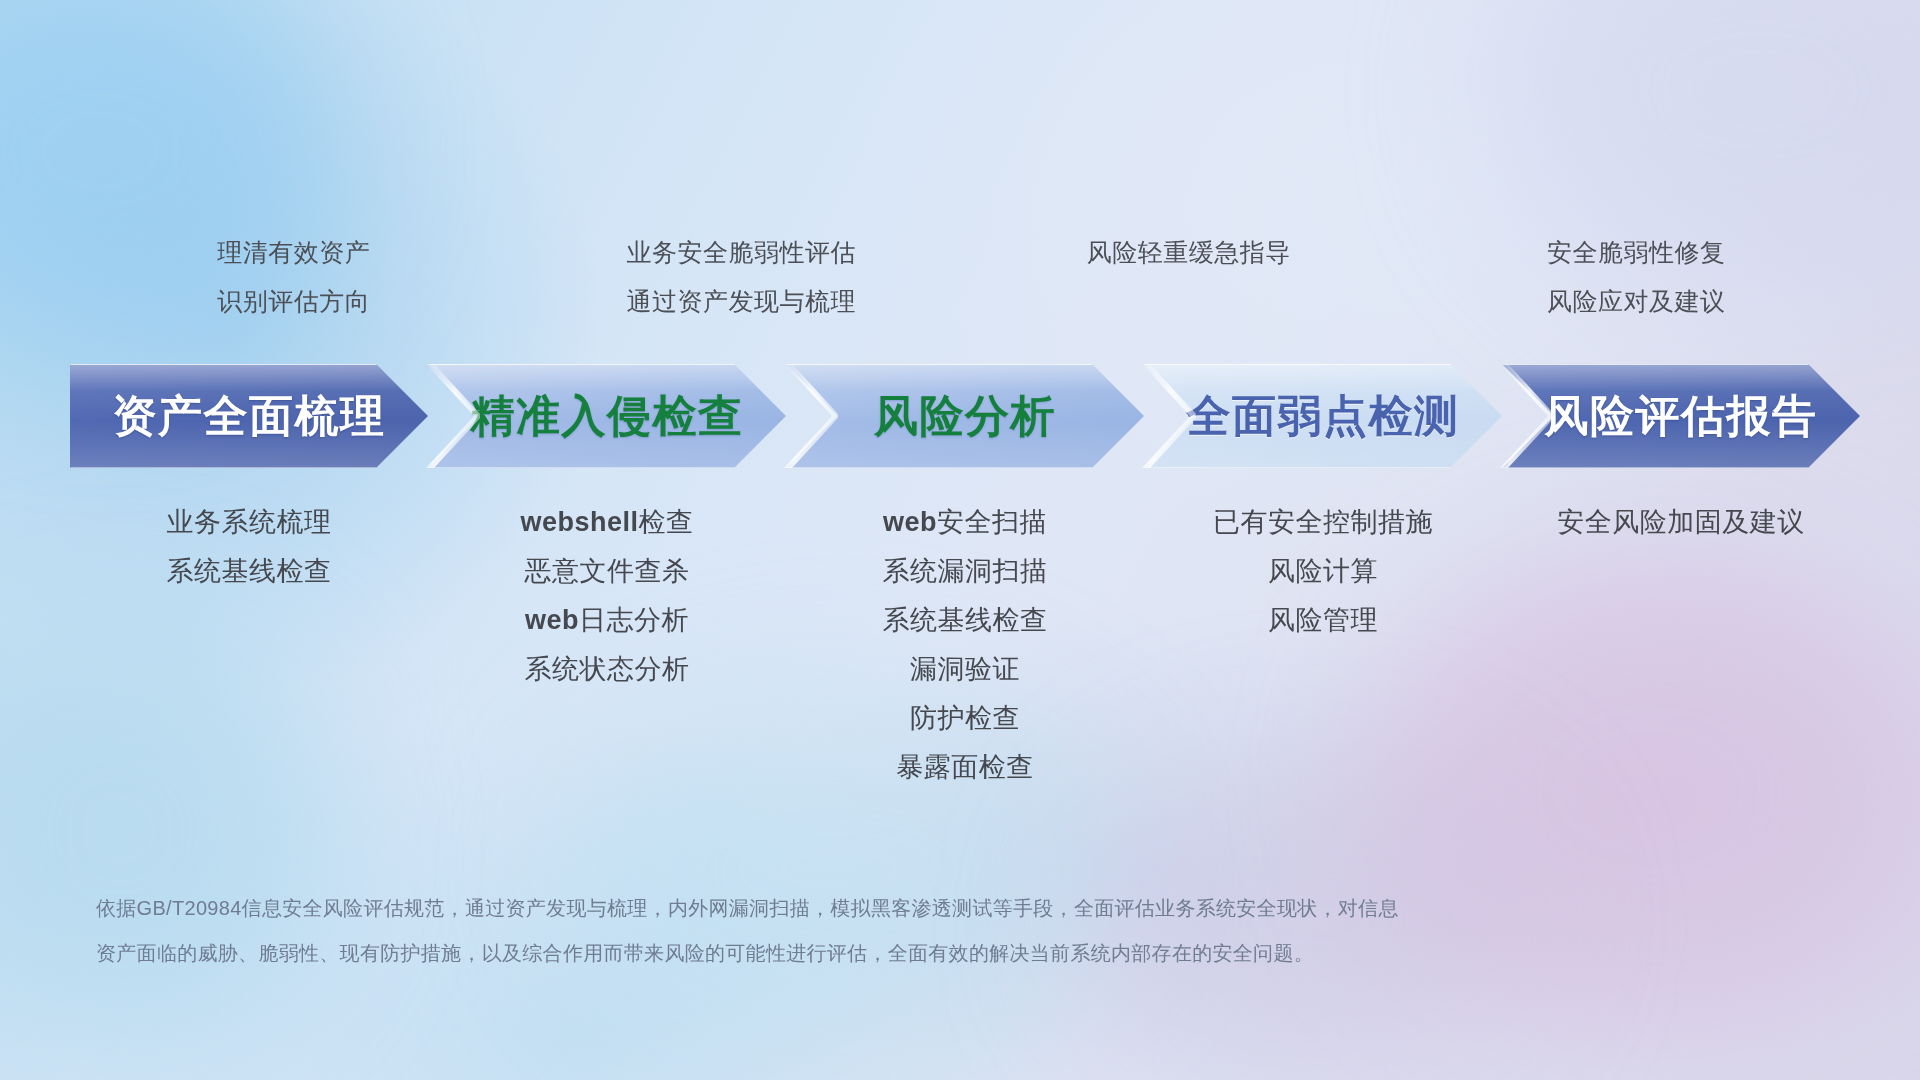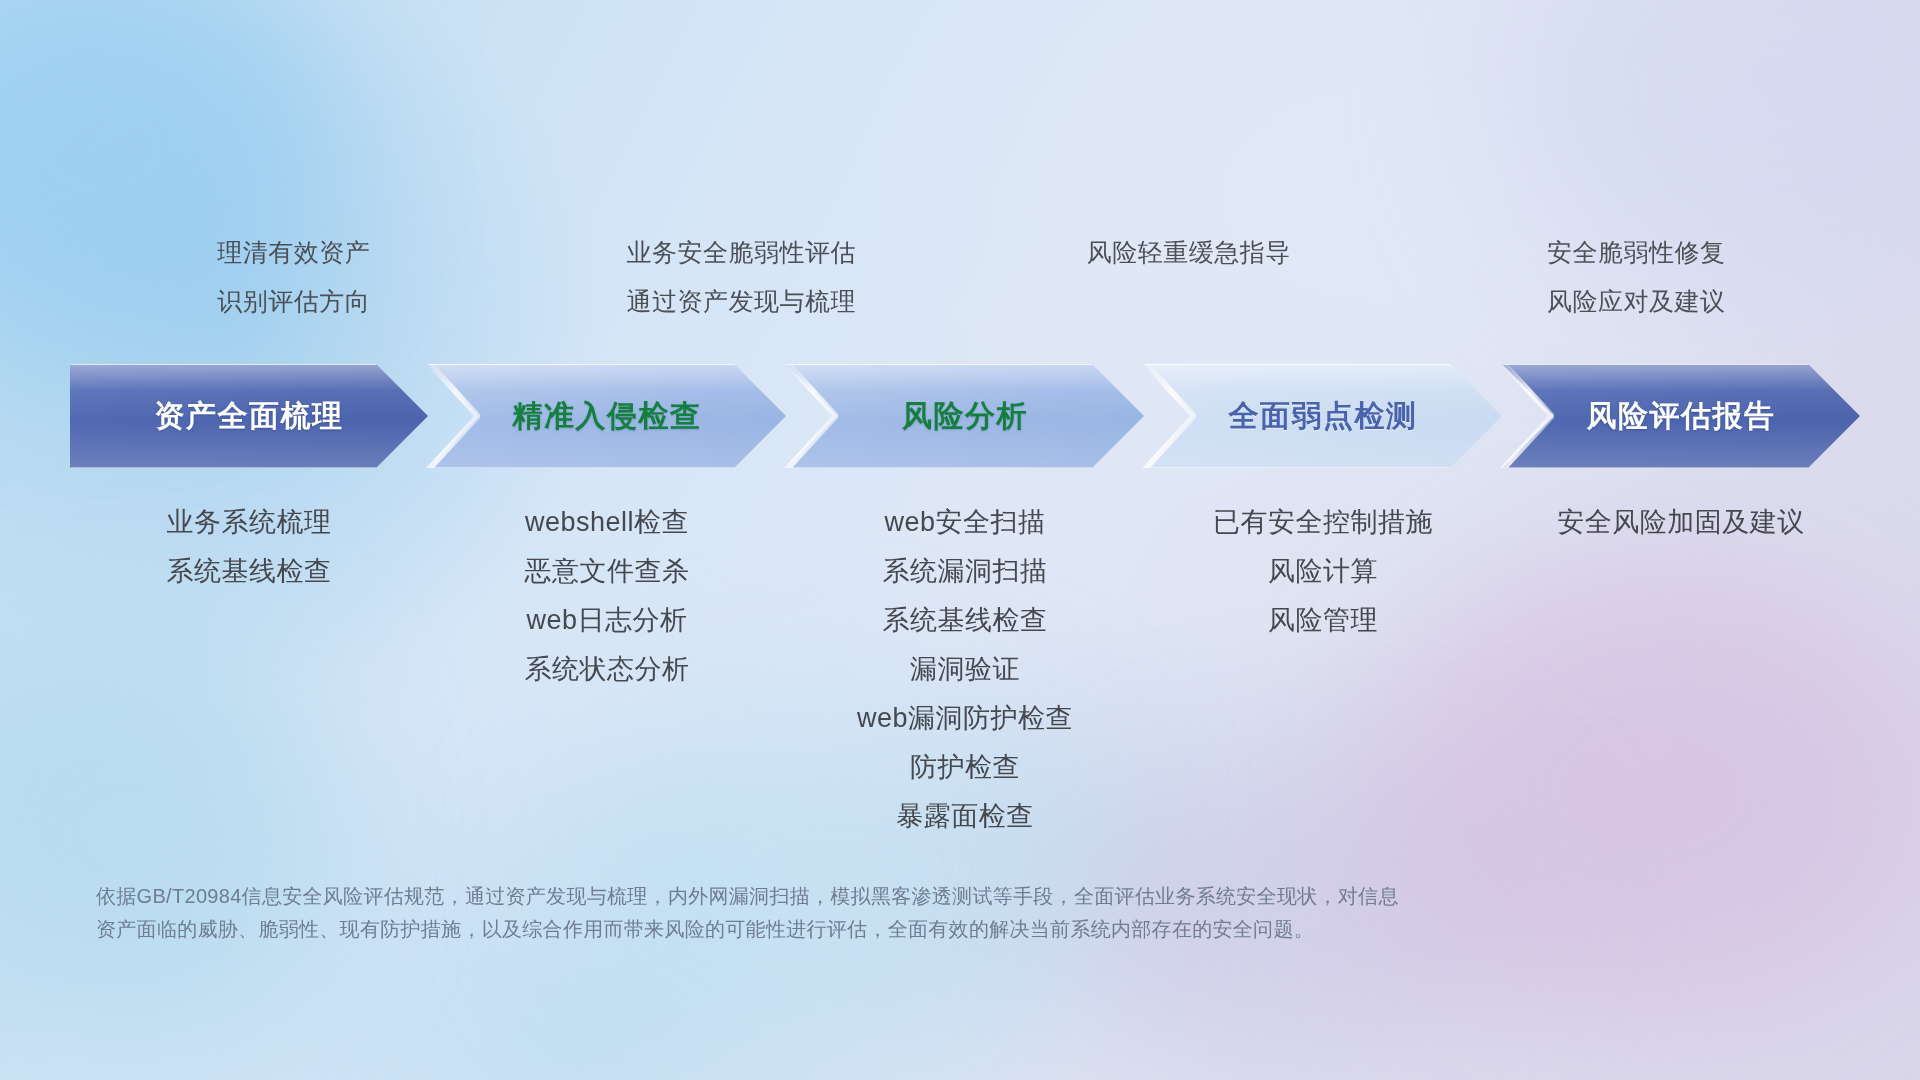--- a/index.html
+++ b/index.html
@@ -53,47 +53,47 @@
   }
   .chev.first .glow {
     clip-path: polygon(0 0, calc(100% - 52px) 0, 100% 50%, calc(100% - 52px) 100%, 0 100%);
   }
   .chev .edge {
     position:absolute; inset:0; pointer-events:none;
     clip-path: polygon(0 0, calc(100% - 52px) 0, 100% 50%, calc(100% - 52px) 100%, 0 100%, 52px 50%);
     box-shadow: inset 0 1px 0 rgba(255,255,255,.75), inset 0 -1px 0 rgba(255,255,255,.45);
   }
   .chev .label {
-    position:relative; z-index:3; font-size:30px; font-weight:bold;
+    position:relative; z-index:3; font-size:44px; font-weight:bold;
     letter-spacing:1.5px; white-space:nowrap;
   }
   
   .v-dark  .body { background:linear-gradient(168deg,#5a72ba 0%, #4e66b0 45%, #4a61aa 100%); }
   .v-dark  .label{ color:#ffffff; text-shadow:0 1px 2px rgba(30,50,110,.35); }
   .v-mid   .body { background:linear-gradient(170deg,#b4c9ec 0%, #9fb9e6 48%, #94b0e2 100%); }
   .v-mid   .label{ color:#15803d; text-shadow:0 1px 2px rgba(60,90,160,.30); }
   .v-light .body { background:linear-gradient(170deg,#d7e4f6 0%, #cddef3 50%, #c4d7f0 100%); }
   .v-light .label{ color:#4a63ae; text-shadow:0 1px 0 rgba(255,255,255,.6); }
 
   .sep { position:absolute; top:0; bottom:0; width:54px; z-index:4; pointer-events:none;
          background:linear-gradient(105deg, rgba(255,255,255,.0) 0%, rgba(255,255,255,.85) 45%,
                     rgba(255,255,255,.25) 100%);
          clip-path: polygon(0 0, 48px 50%, 0 100%, 8px 100%, 56px 50%, 8px 0); }
 
   
   .bot-row { position:absolute; left:70px; top:498px; width:1790px; display:flex; }
   .bot-col { flex:1; display:flex; flex-direction:column; align-items:center; }
   .bot-line { font-size:27px; line-height:49px; color:#45484f; letter-spacing:.5px;
               white-space:nowrap; }
-  .bot-line b { font-weight:normal; }
+  .bot-line b { font-weight:bold; }
 
   
   .footer { position:absolute; left:96px; top:880px; width:1550px;
             font-size:20px; line-height:33px; color:#6f7c92; letter-spacing:.3px; }
-  .footer .fl { display:block; }
+  .footer .fl { display:block;margin-top:12px; }
 </style>
 </head>
 <body>
 
 <div class="blob b1"></div>
 <div class="blob b2"></div>
 <div class="blob b3"></div>
 <div class="blob b4"></div>
 <div class="blob b5"></div>
 <div class="blob b6"></div>
@@ -164,21 +164,20 @@
         <div class="bot-line"><b>webshell</b>检查</div>
         <div class="bot-line">恶意文件查杀</div>
         <div class="bot-line"><b>web</b>日志分析</div>
         <div class="bot-line">系统状态分析</div>
       </div>
       <div class="bot-col">
         <div class="bot-line"><b>web</b>安全扫描</div>
         <div class="bot-line">系统漏洞扫描</div>
         <div class="bot-line">系统基线检查</div>
         <div class="bot-line">漏洞验证</div>
-        <div class="bot-line"><b>web</b>漏洞防护检查</div>
         <div class="bot-line">防护检查</div>
         <div class="bot-line">暴露面检查</div>
       </div>
       <div class="bot-col">
         <div class="bot-line">已有安全控制措施</div>
         <div class="bot-line">风险计算</div>
         <div class="bot-line">风险管理</div>
       </div>
       <div class="bot-col">
         <div class="bot-line">安全风险加固及建议</div>

